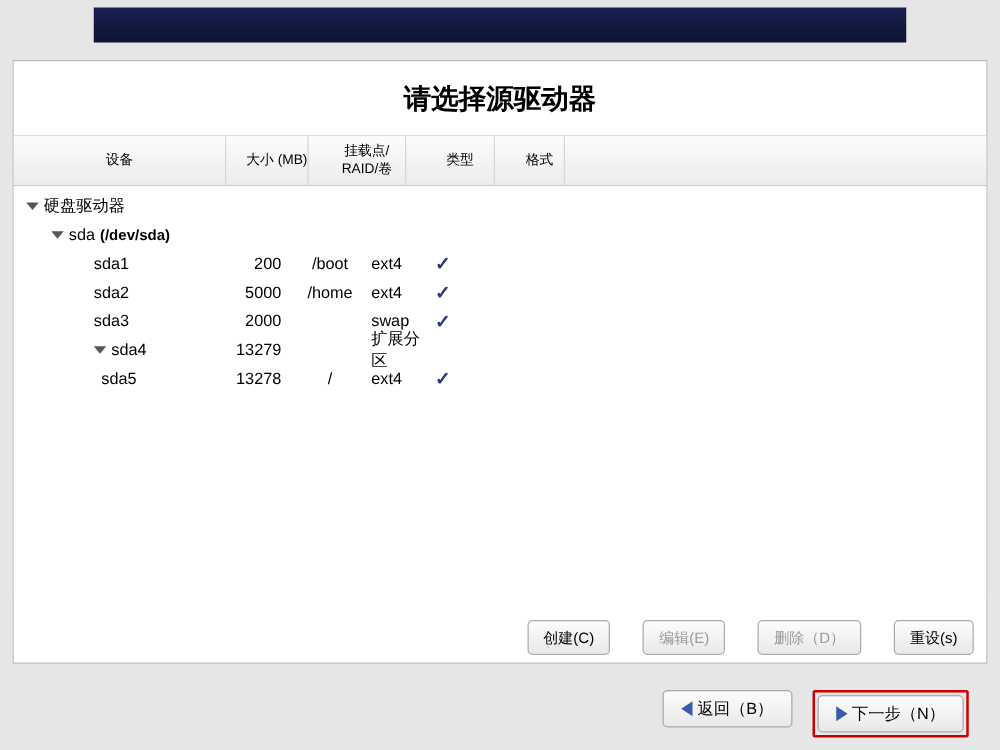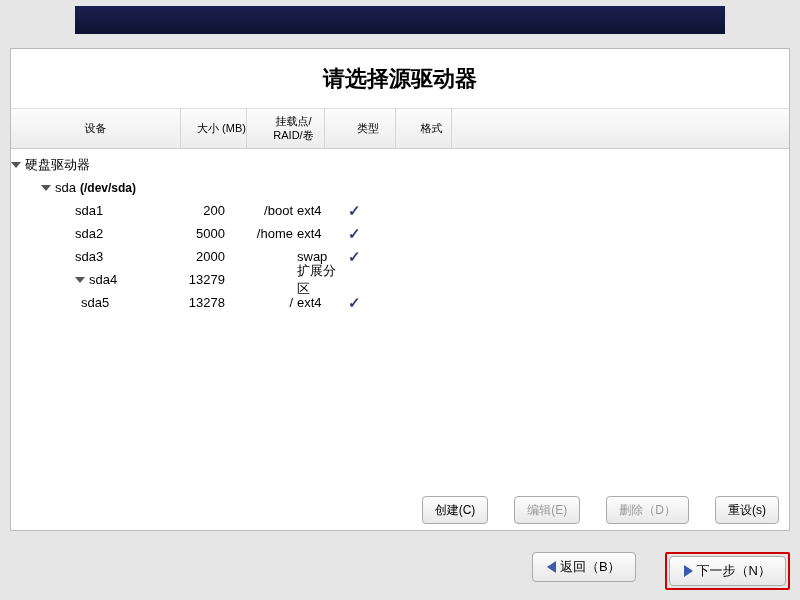--- a/index.html
+++ b/index.html
@@ -57,32 +57,32 @@
     .col-format { width: 40px; }
     .table-body {
       background: #fff;
       padding-top: 4px;
       height: 330px;
       font-size: 13px;
     }
     .row { display: flex; height: 23px; align-items: center; }
     .row .col-device { text-align: left; display:flex; align-items:center; border:none;}
     .row .col-size { text-align: right; padding-right: 6px; justify-content:flex-end; border:none;}
-    .row .col-mount { text-align: right; padding-left: 4px; justify-content:flex-start; border:none;}
+    .row .col-mount { text-align: center; padding-left: 4px; justify-content:flex-start; border:none;}
     .row .col-type { text-align: left; padding-left: 4px; justify-content:flex-start; border:none;}
     .row .col-format { border:none; }
     .tri {
       display: inline-block;
       width: 0; height: 0;
       border-left: 5px solid transparent;
       border-right: 5px solid transparent;
       border-top: 6px solid #555;
       margin-right: 4px;
     }
-    .indent-0 { }
+    .indent-0 { padding-left: 10px; }
     .indent-1 { padding-left: 30px; }
     .indent-2 { padding-left: 64px; }
     .indent-3 { padding-left: 70px; }
     .dim { color: #000000; font-size: 12px; margin-left: 4px; font-weight: bold; }
     .check {
       color: #2a3a7a;
       font-size: 15px;
       font-weight: bold;
     }
     .bottom-buttons {
@@ -100,23 +100,23 @@
       background: linear-gradient(to bottom, #fdfdfd, #e8e8e8);
       font-size: 12px;
       display: flex;
       align-items: center;
       cursor: pointer;
     }
     .btn.disabled { color: #999; }
     .nav-buttons {
       position: absolute;
       bottom: 10px;
-      right: 10px;
-      display: flex;
-      gap: 29px;
+      right: 25px;
+      display: flex;
+      gap: 16px;
       justify-content: space-between;
     }
     .nav-btn {
       height: 30px;
       padding: 0 14px;
       border: 1px solid #aaa;
       border-radius: 4px;
       background: linear-gradient(to bottom, #fdfdfd, #e8e8e8);
       font-size: 13px;
       display: flex;

